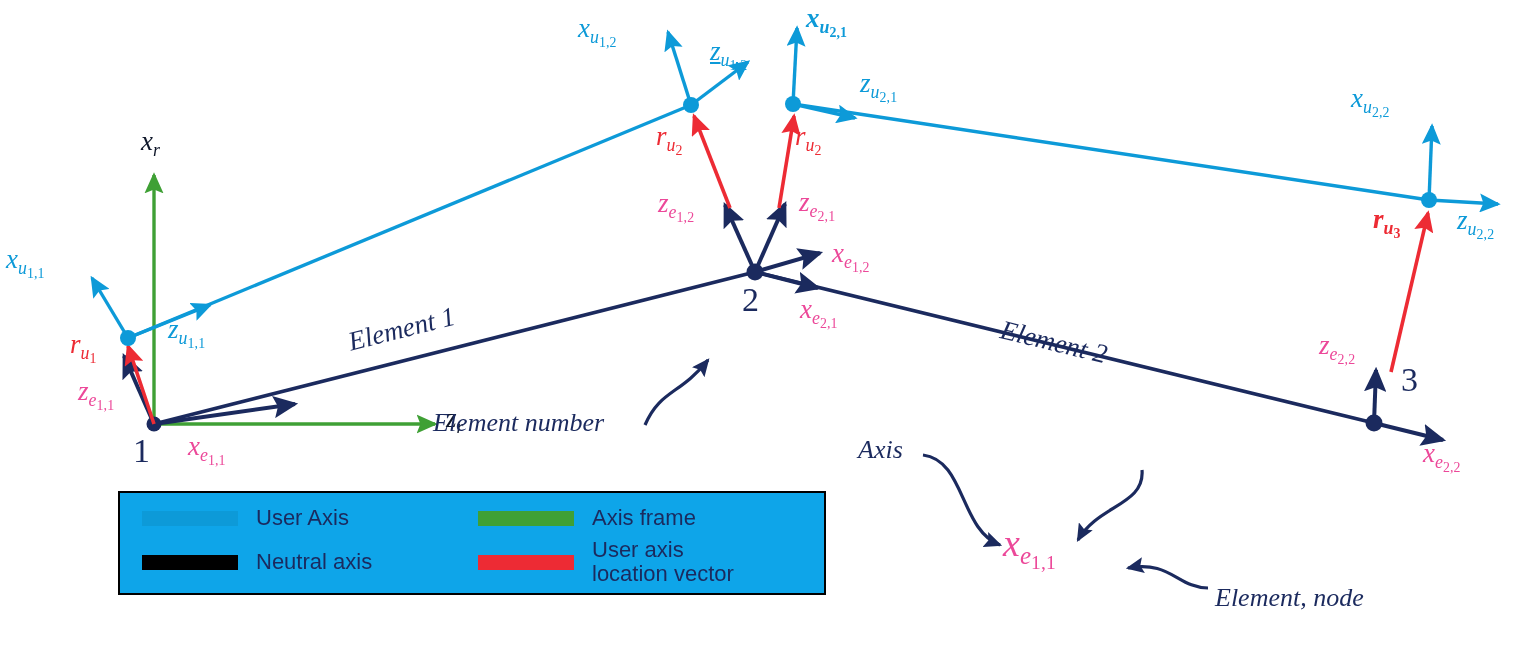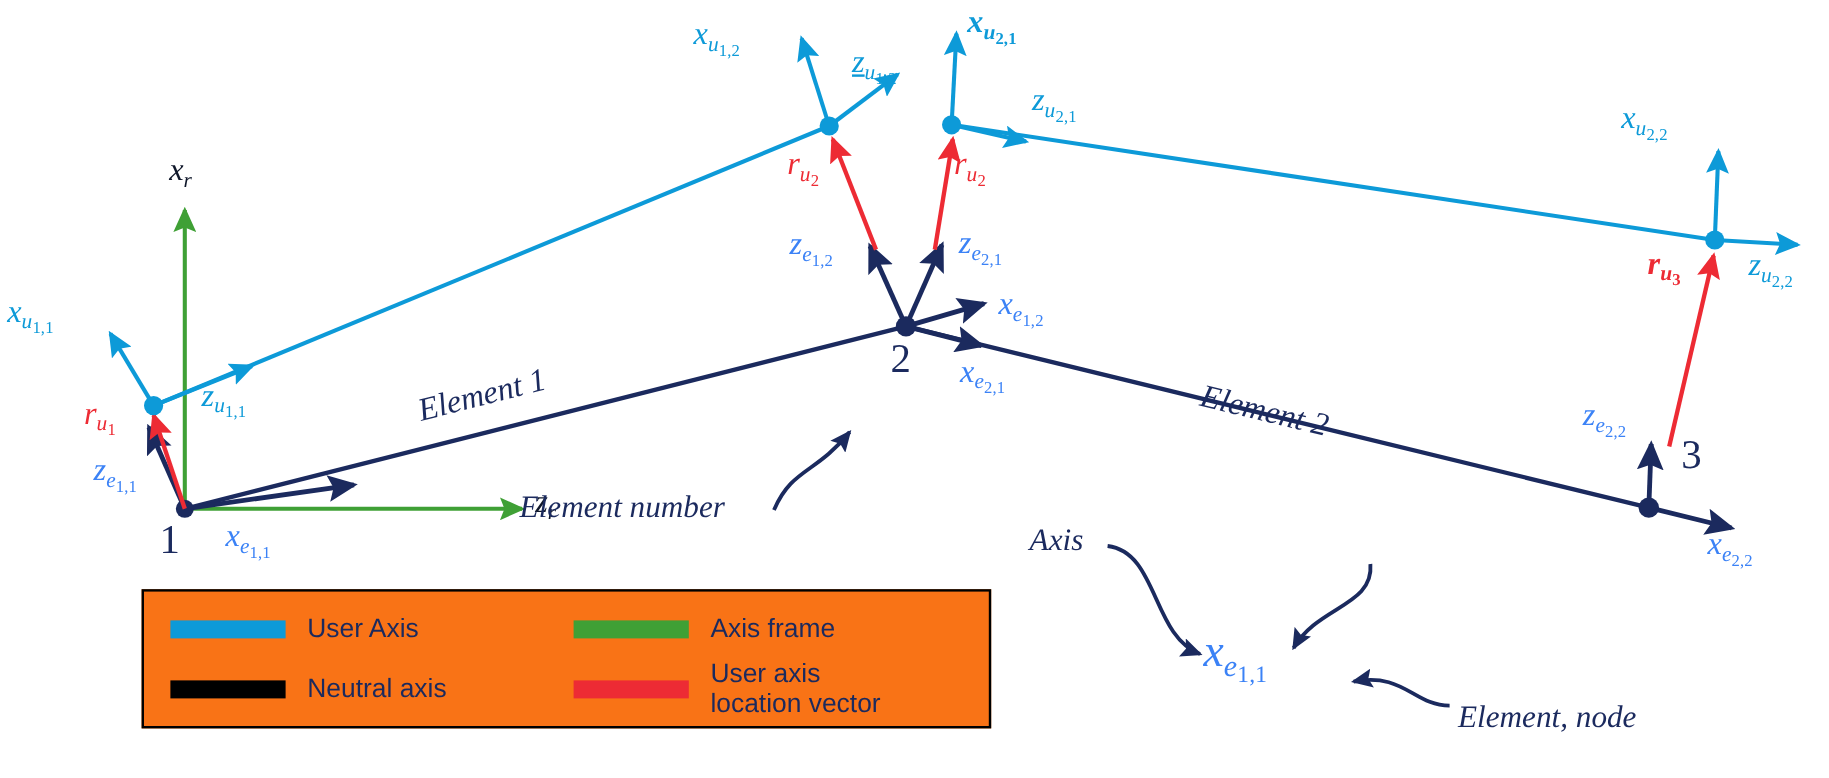--- a/index.html
+++ b/index.html
@@ -22,21 +22,21 @@
     height: 648px;
   }
   .lbl {
     position: absolute;
     white-space: nowrap;
     font-family: "Liberation Serif", "DejaVu Serif", serif;
     font-style: italic;
     line-height: 1;
     user-select: none;
   }
-  .navy { color: #3b82f6; }
+  .navy { color: #ec4899; }
   .cyan { color: #0d9ad8; }
   .green { color: #0f172a; }
   .red  { color: #ed2b34; }
 
   .sym { font-size: 27px; }
   .sym .sub {
     font-size: 0.66em;
     vertical-align: -0.32em;
     font-style: italic;
     letter-spacing: 0.1px;
@@ -62,23 +62,23 @@
     font-style: italic;
     color: #1b2a5e;
   }
 
   
   #legend {
     position: absolute;
     left: 118px;
     top: 491px;
     width: 708px;
-    height: 116px;
+    height: 104px;
     border: 2.5px solid #000000;
-    background: #f97316;
+    background: #0ea5e9;
     box-sizing: border-box;
   }
   .legend-grid {
     position: absolute;
     left: 0; top: 0; right: 0; bottom: 0;
     display: grid;
     grid-template-columns: 1fr 1fr;
     grid-template-rows: 1fr 1fr;
     align-items: center;
     padding: 6px 10px 6px 22px;

